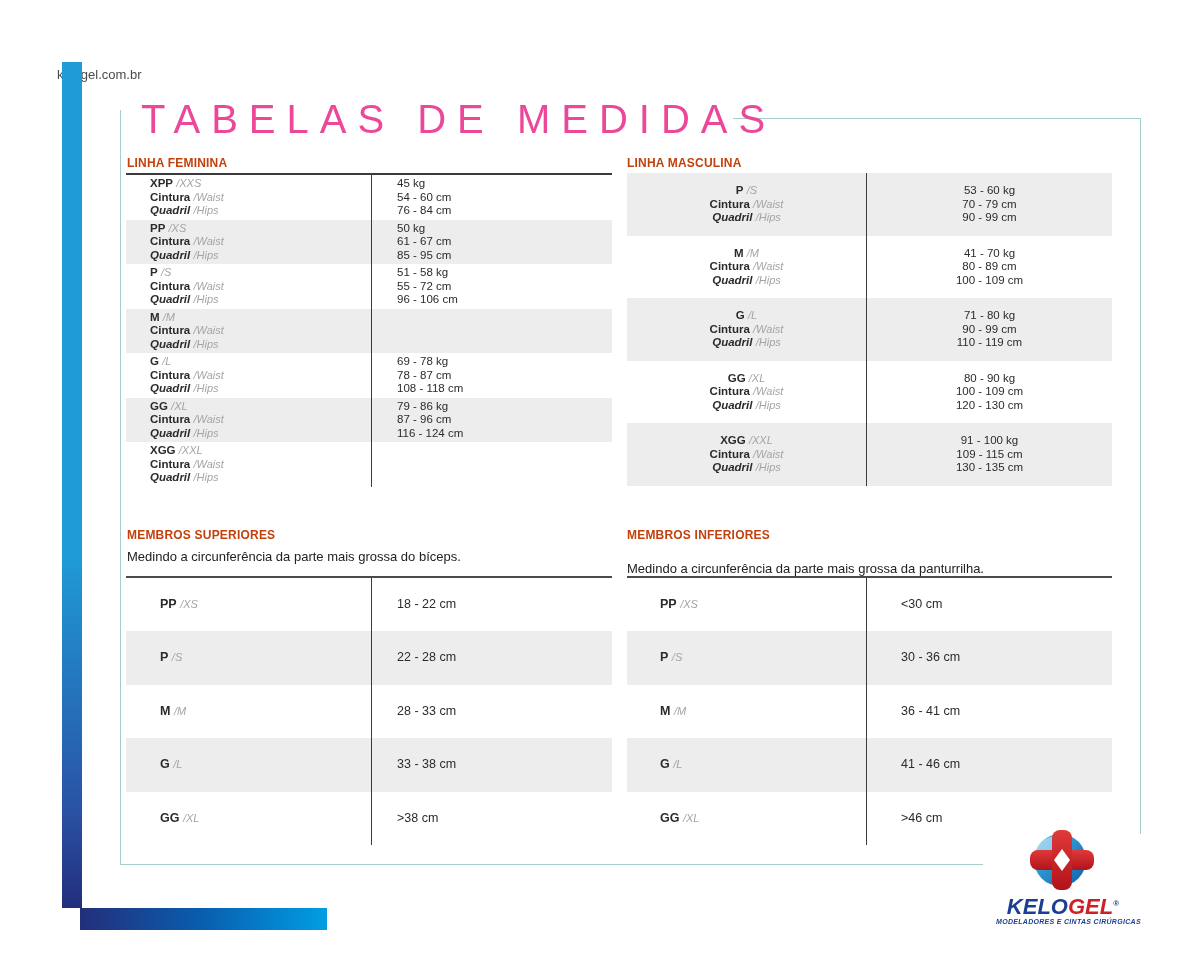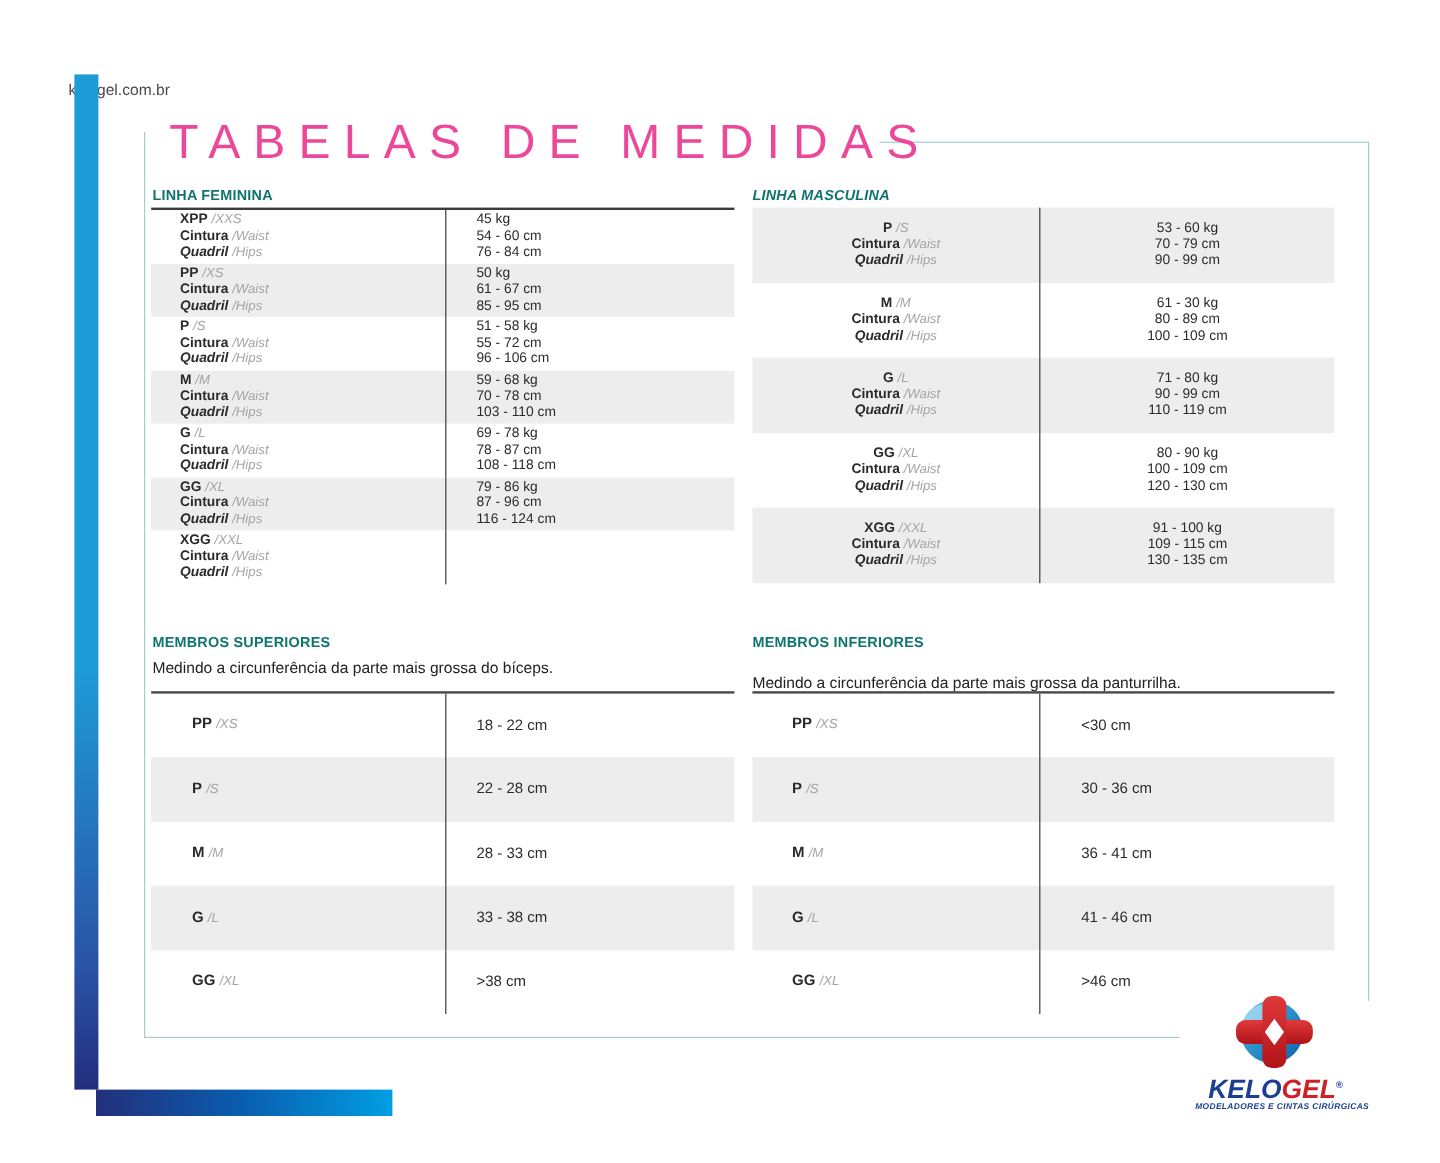--- a/index.html
+++ b/index.html
@@ -16,21 +16,21 @@
 
   .frame{background:#A6CCCB;}
   .frame-left{left:120px;top:110px;width:1px;height:755px;}
   .frame-bottom{left:120px;top:864px;width:863px;height:1px;}
   .frame-right{left:1140px;top:118px;width:1px;height:716px;}
   .frame-top{left:733px;top:118px;width:407px;height:1px;}
 
   .title{left:141px;top:97px;font-size:40px;font-weight:400;letter-spacing:11px;
          color:#ec4899;white-space:nowrap;}
 
-  .sec-heading{font-size:12px;font-weight:bold;color:#0f766e;letter-spacing:.2px;}
+  .sec-heading{font-size:12px;font-weight:bold;color:#c2410c;letter-spacing:.2px;}
   .sec-sub{font-size:13px;color:#222;}
 
   .table{position:absolute;}
   .row{display:flex;}
   .shade{background:#EDEDED;}
   .cell{box-sizing:border-box;}
   .cl{border-right:1.5px solid #3B3B3B;}
 
   
   .fem-table{left:126px;top:173px;width:486px;border-top:2px solid #3B3B3B;}
@@ -124,25 +124,20 @@
         <div class="ln">96 - 106 cm</div>
       </div>
     </div>
 
     <div class="row shade">
       <div class="cell cl">
         <div class="ln"><span class="sz">M</span> <span class="alt">/M</span></div>
         <div class="ln"><span class="sz">Cintura</span> <span class="alt">/Waist</span></div>
         <div class="ln"><span class="sz it">Quadril</span> <span class="alt">/Hips</span></div>
       </div>
-      <div class="cell cr">
-        <div class="ln">59 - 68 kg</div>
-        <div class="ln">70 - 78 cm</div>
-        <div class="ln">103 - 110 cm</div>
-      </div>
     </div>
 
     <div class="row">
       <div class="cell cl">
         <div class="ln"><span class="sz">G</span> <span class="alt">/L</span></div>
         <div class="ln"><span class="sz">Cintura</span> <span class="alt">/Waist</span></div>
         <div class="ln"><span class="sz it">Quadril</span> <span class="alt">/Hips</span></div>
       </div>
       <div class="cell cr">
         <div class="ln">69 - 78 kg</div>
@@ -166,21 +161,21 @@
 
     <div class="row">
       <div class="cell cl">
         <div class="ln"><span class="sz">XGG</span> <span class="alt">/XXL</span></div>
         <div class="ln"><span class="sz">Cintura</span> <span class="alt">/Waist</span></div>
         <div class="ln"><span class="sz it">Quadril</span> <span class="alt">/Hips</span></div>
       </div>
     </div>
   </div>
 
-  <div class="abs sec-heading" style="left:627px;top:156px;font-style:italic;">LINHA MASCULINA</div>
+  <div class="abs sec-heading" style="left:627px;top:156px;">LINHA MASCULINA</div>
   <div class="table masc-table">
 
     <div class="row shade">
       <div class="cell cl">
         <div class="ln"><span class="sz">P</span> <span class="alt">/S</span></div>
         <div class="ln"><span class="sz">Cintura</span> <span class="alt">/Waist</span></div>
         <div class="ln"><span class="sz it">Quadril</span> <span class="alt">/Hips</span></div>
       </div>
       <div class="cell cr">
         <div class="ln">53 - 60 kg</div>
@@ -189,21 +184,21 @@
       </div>
     </div>
 
     <div class="row">
       <div class="cell cl">
         <div class="ln"><span class="sz">M</span> <span class="alt">/M</span></div>
         <div class="ln"><span class="sz">Cintura</span> <span class="alt">/Waist</span></div>
         <div class="ln"><span class="sz it">Quadril</span> <span class="alt">/Hips</span></div>
       </div>
       <div class="cell cr">
-        <div class="ln">61 - 30 kg</div>
+        <div class="ln">41 - 70 kg</div>
         <div class="ln">80 - 89 cm</div>
         <div class="ln">100 - 109 cm</div>
       </div>
     </div>
 
     <div class="row shade">
       <div class="cell cl">
         <div class="ln"><span class="sz">G</span> <span class="alt">/L</span></div>
         <div class="ln"><span class="sz">Cintura</span> <span class="alt">/Waist</span></div>
         <div class="ln"><span class="sz it">Quadril</span> <span class="alt">/Hips</span></div>

